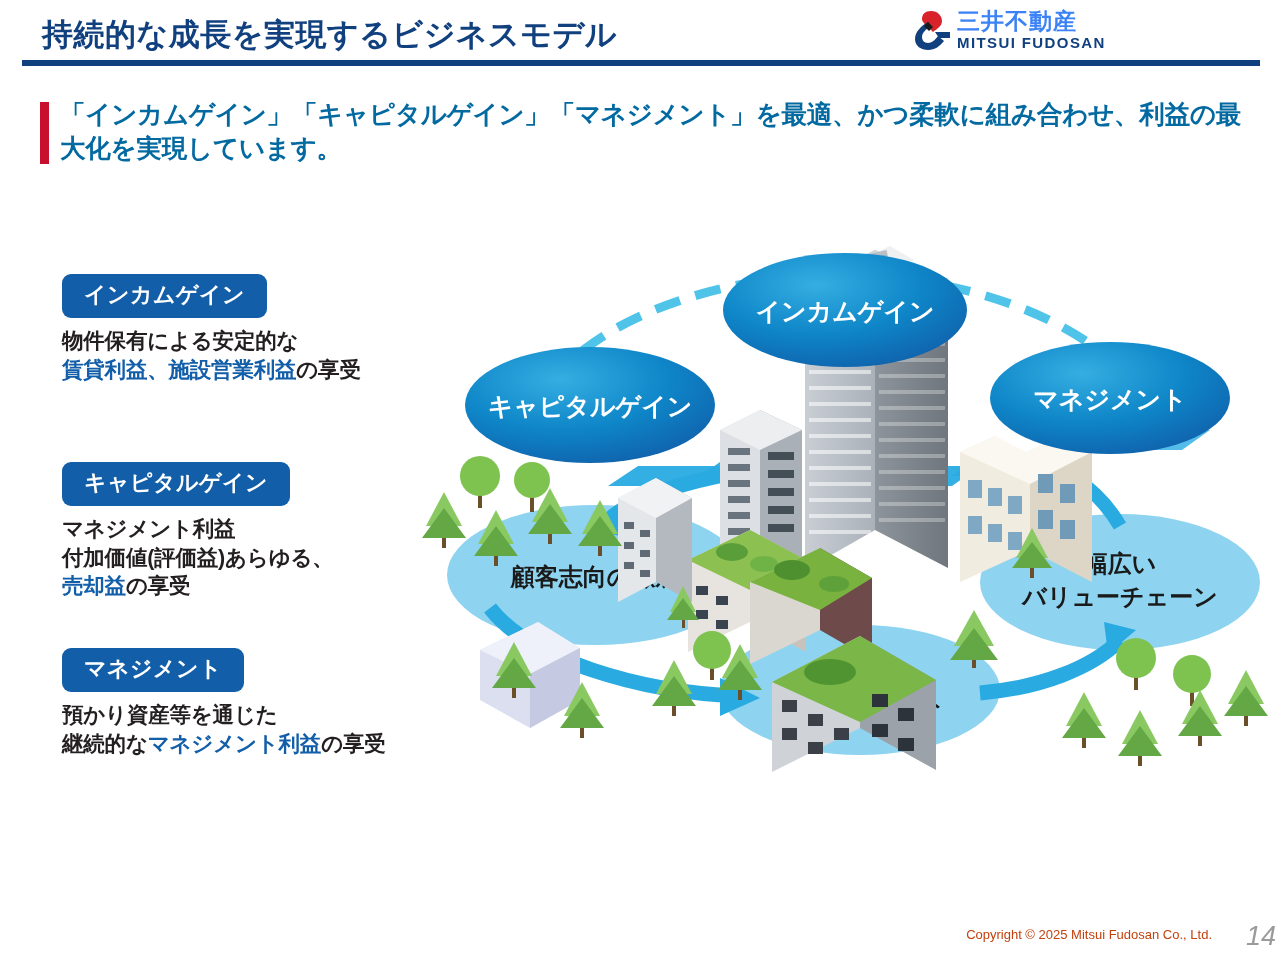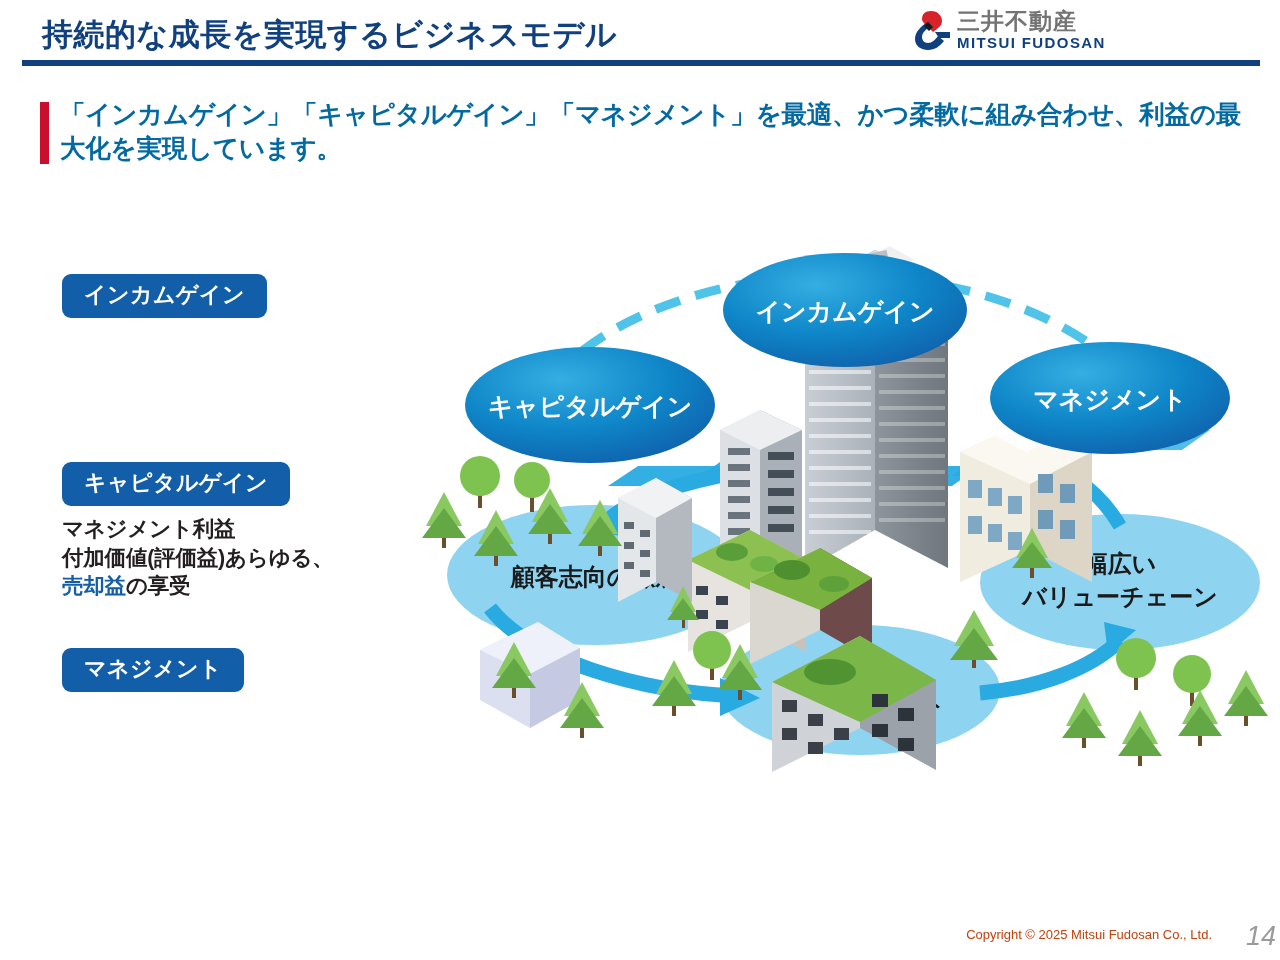--- a/index.html
+++ b/index.html
@@ -45,21 +45,21 @@
   #logo-mark {
     position: absolute;
     left: 0; top: 2px;
     width: 44px; height: 44px;
   }
   #logo-jp {
     position: absolute;
     left: 48px; top: 0px;
     font-size: 23px;
     font-weight: bold;
-    color: #737373;
+    color: #3b82f6;
     letter-spacing: 1px;
     white-space: nowrap;
   }
   #logo-en {
     position: absolute;
     left: 48px; top: 28px;
     font-size: 15px;
     font-weight: bold;
     color: #11407f;
     letter-spacing: 1.4px;
@@ -172,33 +172,41 @@
   </div>
 </div>
 
 <div id="lead">
   <div id="lead-bar"></div>
   <div id="lead-text">「インカムゲイン」「キャピタルゲイン」「マネジメント」を最適、かつ柔軟に組み合わせ、利益の最大化を実現しています。</div>
 </div>
 
 <div class="block" id="block-income">
   <span class="badge">インカムゲイン</span>
+  <div class="block-desc">
+    <span>物件保有による安定的な</span><br>
+    <span class="hl">賃貸利益、施設営業利益</span><span>の享受</span>
+  </div>
 </div>
 
 <div class="block" id="block-capital">
   <span class="badge">キャピタルゲイン</span>
   <div class="block-desc">
     <span>マネジメント利益</span><br>
     <span>付加価値(評価益)あらゆる、</span><br>
     <span class="hl">売却益</span><span>の享受</span>
   </div>
 </div>
 
 <div class="block" id="block-management">
   <span class="badge">マネジメント</span>
+  <div class="block-desc">
+    <span>預かり資産等を通じた</span><br>
+    <span>継続的な</span><span class="hl">マネジメント利益</span><span>の享受</span>
+  </div>
 </div>
 
 <div id="diagram">
 <svg width="850" height="560" viewBox="0 0 850 560">
   <defs>
     <radialGradient id="gDark" cx="38%" cy="28%" r="78%">
       <stop offset="0%" stop-color="#35AEE2"></stop>
       <stop offset="55%" stop-color="#0E86C8"></stop>
       <stop offset="100%" stop-color="#1062AC"></stop>
     </radialGradient>

